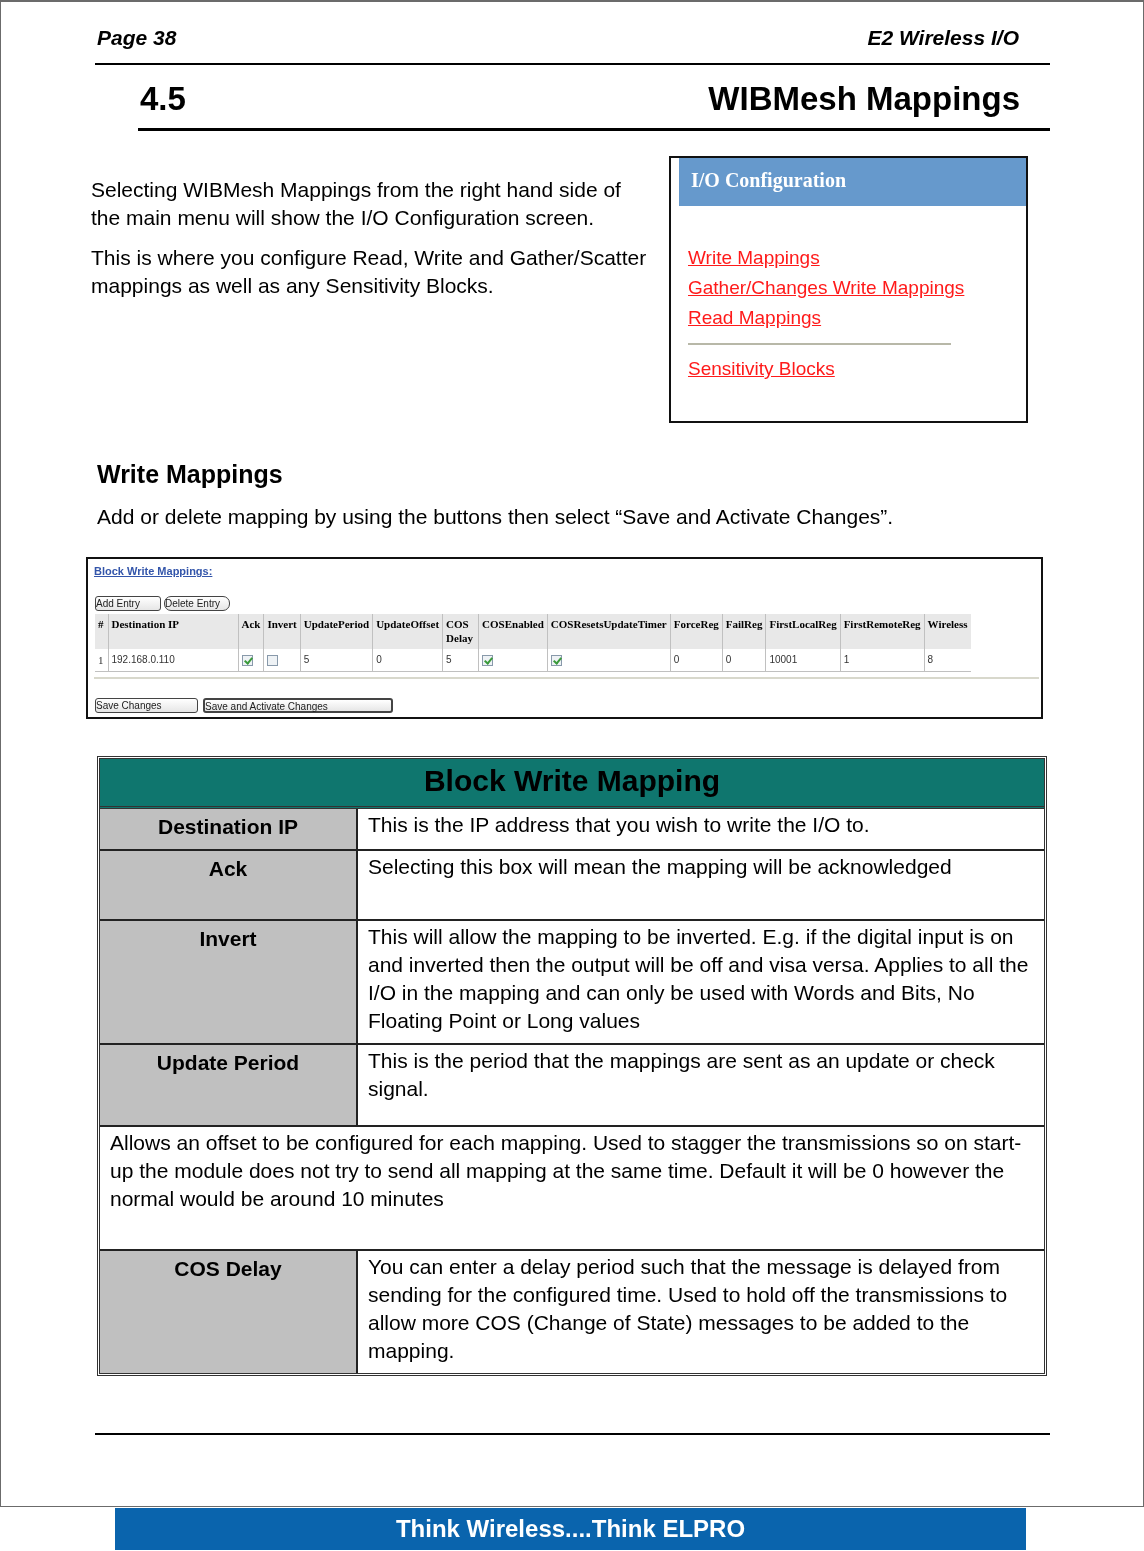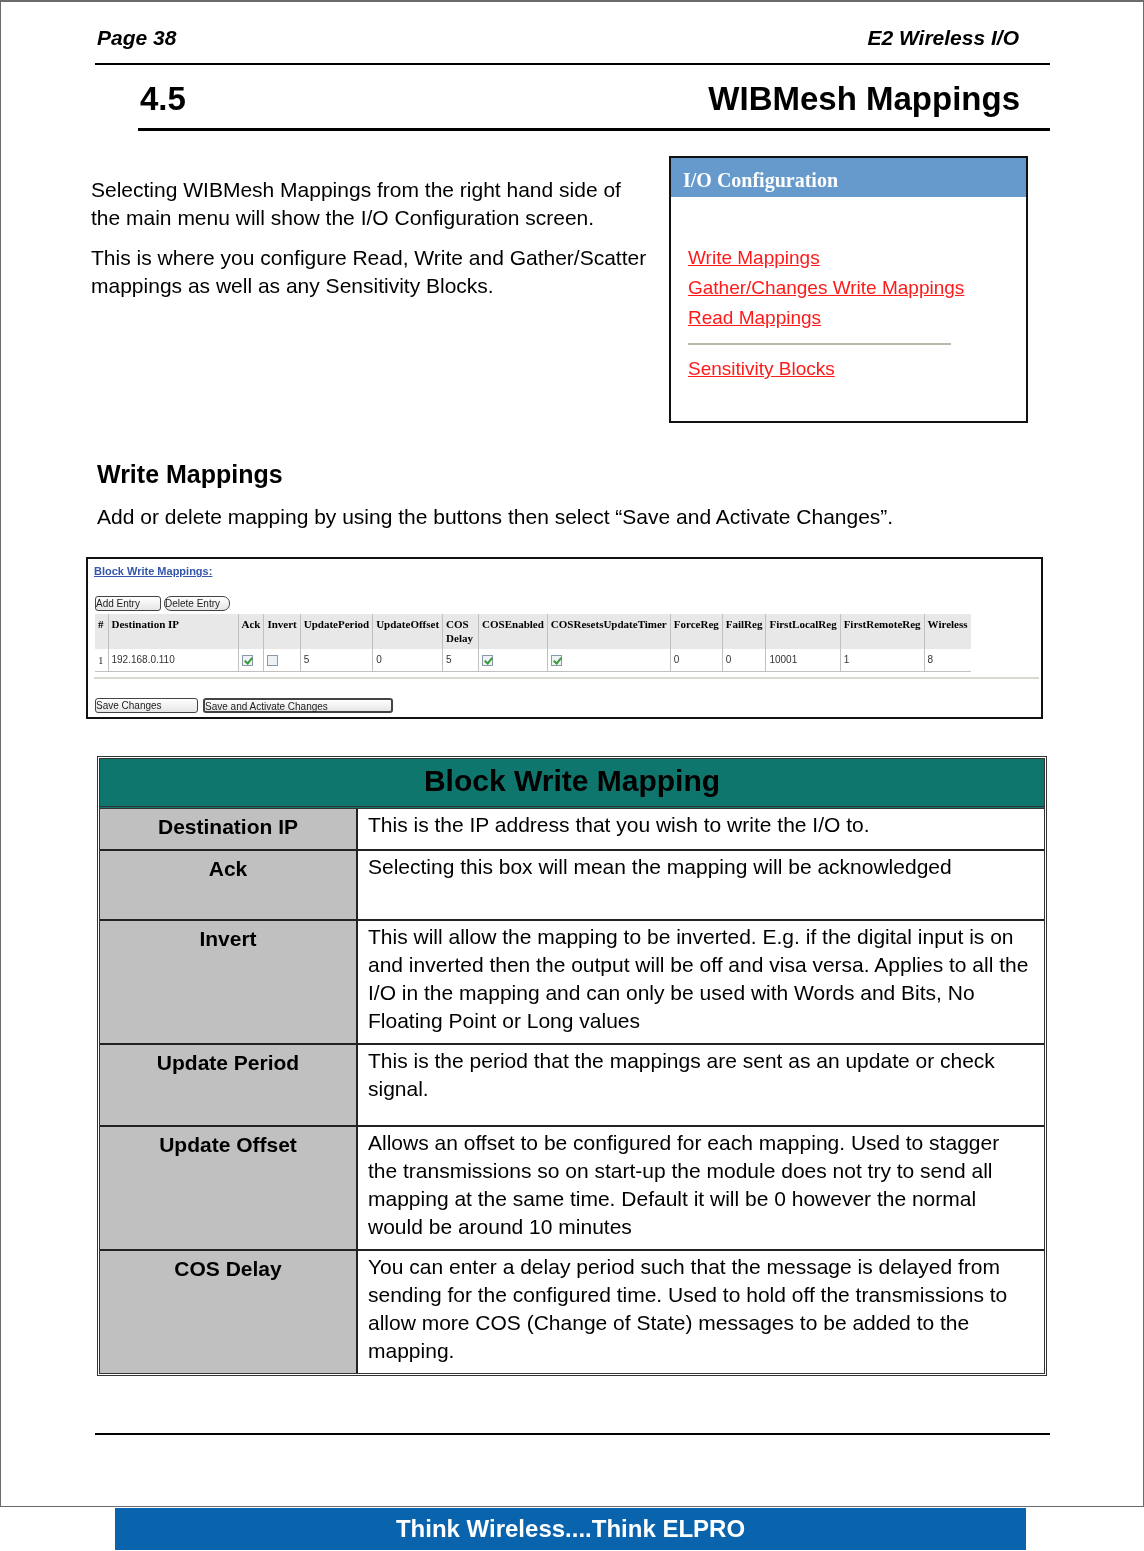--- a/index.html
+++ b/index.html
@@ -29,23 +29,24 @@
 
     .intro { position: absolute; left: 91px; top: 156px; width: 560px; font-size: 21px; line-height: 28px; margin-top: 20px; }
     .intro p { margin-bottom: 12px; }
 
     
     .io-config {
       position: absolute; left: 669px; top: 156px; width: 359px; height: 267px;
       border: 2px solid #111; background: #fff;
     }
     .io-config .bar {
-      height: 39px; background: #6699cc; color: #fff;
+      height: 48px; background: #6699cc; color: #fff;
       font-family: "Liberation Serif", serif; font-weight: bold; font-size: 20px;
       padding: 11px 0 0 12px;
+      margin-left: 8px;
     }
     .io-config .links { position: absolute; left: 17px; top: 85px; }
     .io-config .link {
       display: block; color: #ff1a1a; text-decoration: underline;
       font-size: 19px; line-height: 30px; cursor: pointer;
     }
     .io-config .sep { width: 263px; height: 0; border-top: 2px solid #b8b8a8; margin: 10px 0 9px 0; }
 
     .sub-heading { position: absolute; left: 97px; top: 460px; font-weight: bold; font-size: 25px; }
     .sub-text { position: absolute; left: 97px; top: 505px; font-size: 21px; }
@@ -212,21 +213,20 @@
   </div>
   <div class="drow" style="height:124px;">
     <div class="dterm">Invert</div>
     <div class="ddesc">This will allow the mapping to be inverted. E.g. if the digital input is on and inverted then the output will be off and visa versa. Applies to all the I/O in the mapping and can only be used with Words and Bits, No Floating Point or Long values</div>
   </div>
   <div class="drow" style="height:82px;">
     <div class="dterm">Update Period</div>
     <div class="ddesc">This is the period that the mappings are sent as an update or check signal.</div>
   </div>
   <div class="drow" style="height:124px;">
-    <div class="dterm">Update Offset</div>
     <div class="ddesc">Allows an offset to be configured for each mapping. Used to stagger the transmissions so on start-up the module does not try to send all mapping at the same time. Default it will be 0 however the normal would be around 10 minutes</div>
   </div>
   <div class="drow" style="height:122px;">
     <div class="dterm">COS Delay</div>
     <div class="ddesc">You can enter a delay period such that the message is delayed from sending for the configured time. Used to hold off the transmissions to allow more COS (Change of State) messages to be added to the mapping.</div>
   </div>
 </div>
 
 <div class="rule-bottom"></div>
 

